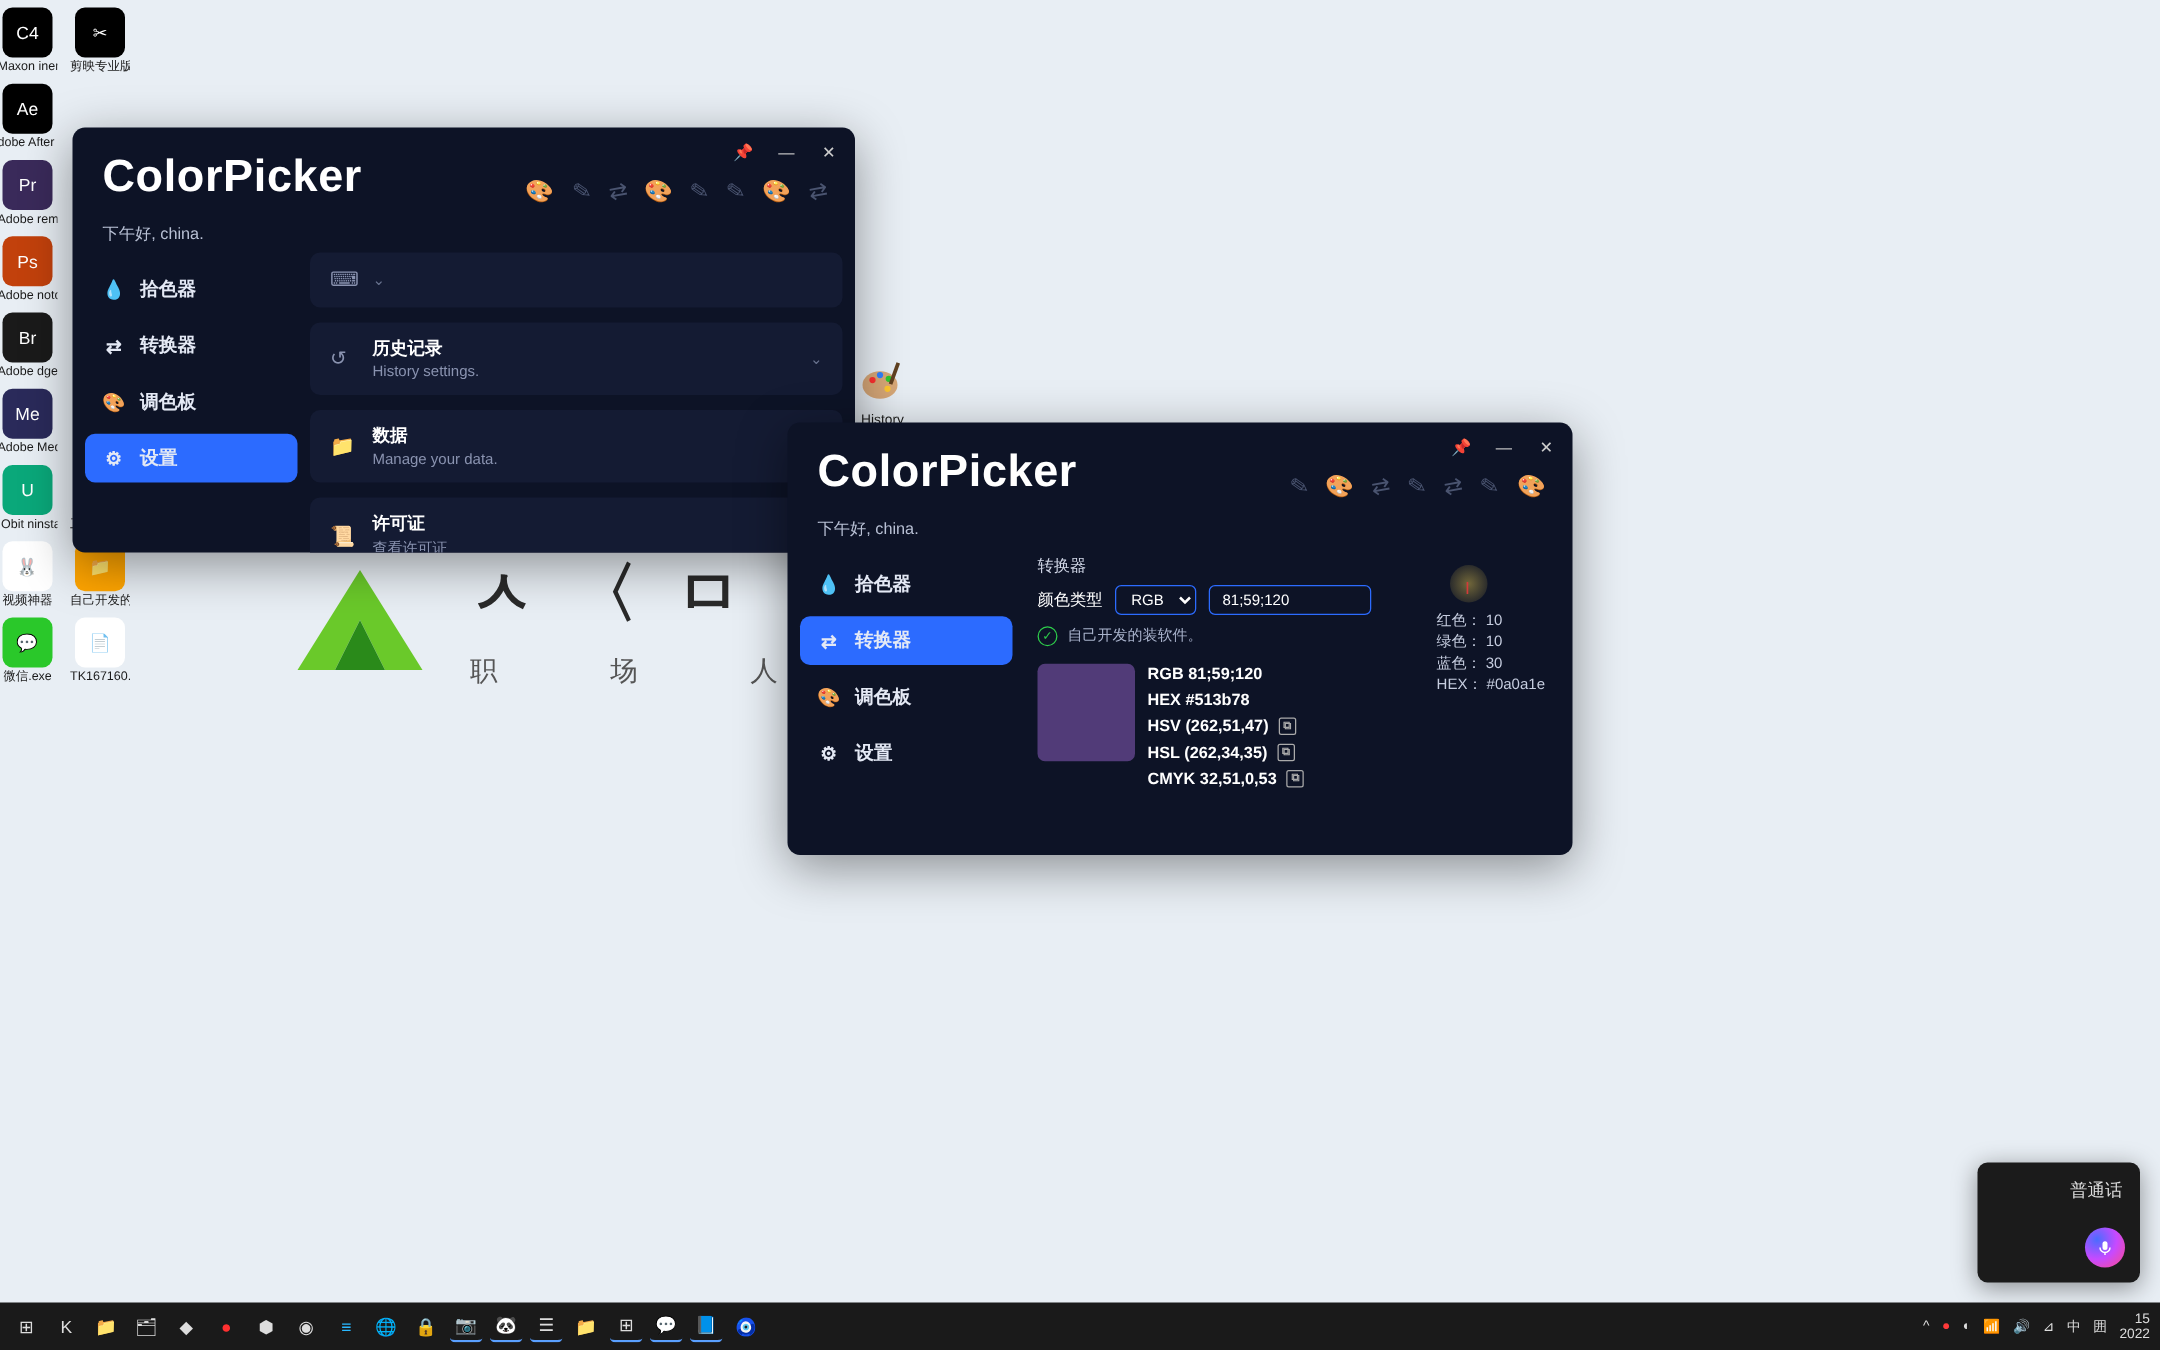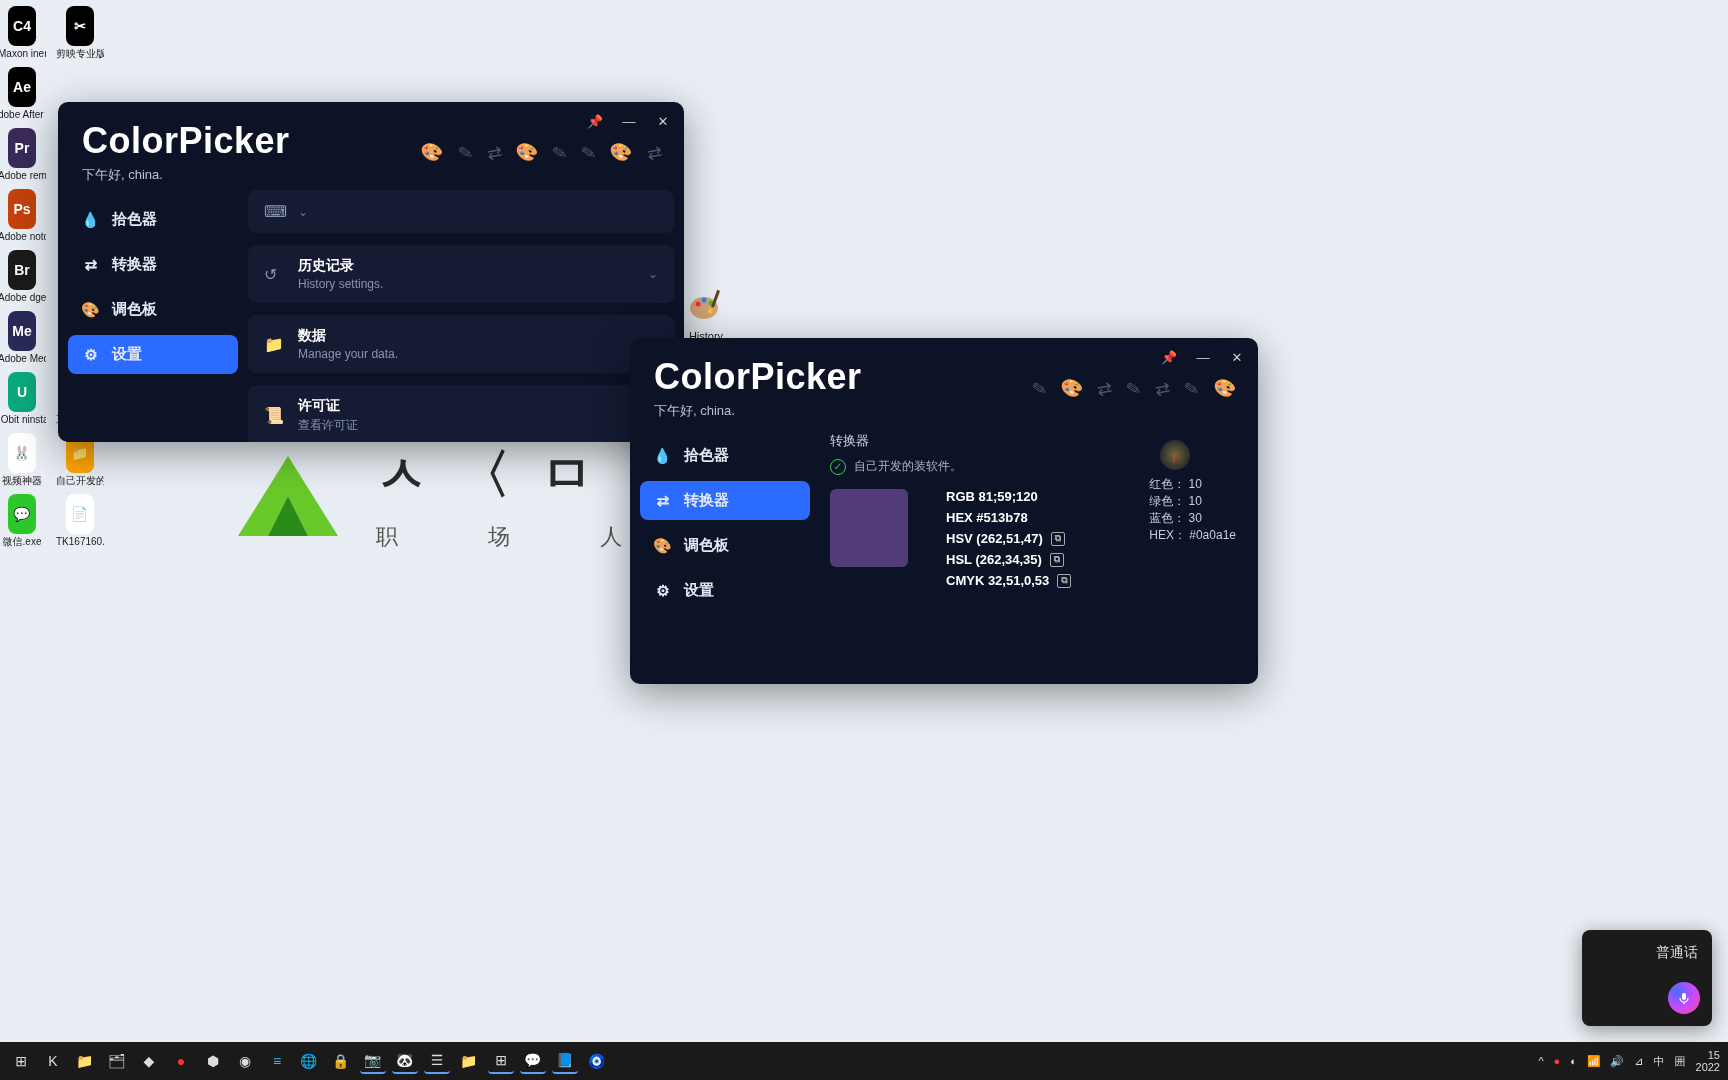--- a/index.html
+++ b/index.html
@@ -2,39 +2,39 @@
 <html><head>
 <meta charset="utf-8">
 <style>
   * { margin: 0; padding: 0; box-sizing: border-box; font-family: 'Segoe UI', Arial, sans-serif; }
   body { width: 1728px; height: 1080px; background: #e8eef4; position: relative; overflow: hidden; }
 
   
   .desktop-icons { position: absolute; top: 6px; left: 0; display: flex; flex-direction: column; gap: 8px; }
   .desktop-row { display: flex; gap: 14px; }
   .desktop-icon { width: 44px; display: flex; flex-direction: column; align-items: center; cursor: pointer; }
-  .desktop-icon .ico { width: 28px; height: 40px; border-radius: 8px; display: flex; align-items: center; justify-content: center; font-weight: bold; font-size: 14px; color: #fff; }
+  .desktop-icon .ico { width: 40px; height: 40px; border-radius: 8px; display: flex; align-items: center; justify-content: center; font-weight: normal; font-size: 14px; color: #fff; }
   .desktop-icon .lbl { font-size: 10px; color: #1a1a1a; text-align: center; margin-top: 2px; line-height: 11px; max-width: 48px; overflow: hidden; white-space: nowrap; }
 
   
   .wallpaper-logo { position: absolute; left: 228px; top: 440px; display: flex; align-items: center; gap: 28px; }
   .wallpaper-logo .logo-shape { width: 120px; height: 100px; position: relative; }
   .wallpaper-logo .logo-shape svg { width: 100%; height: 100%; }
   .wallpaper-logo .logo-text { display: flex; flex-direction: column; gap: 12px; }
   .wallpaper-logo .big { font-size: 52px; font-weight: 700; color: #2a2a2a; letter-spacing: 8px; }
   .wallpaper-logo .small { font-size: 22px; color: #555; letter-spacing: 42px; }
 
   
   .window { position: absolute; background: #0d1326; border-radius: 10px; color: #fff; box-shadow: 0 10px 40px rgba(0,0,0,0.4); overflow: hidden; }
   .titlebar-btns { position: absolute; top: 8px; right: 10px; display: flex; gap: 12px; }
   .tb-btn { width: 22px; height: 22px; display: flex; align-items: center; justify-content: center; cursor: pointer; color: #ccc; font-size: 13px; border-radius: 4px; }
 
   .app-header { padding: 18px 24px 6px 24px; position: relative; }
   .app-title { font-size: 36px; font-weight: 800; letter-spacing: 0.5px; }
-  .app-sub { font-size: 13px; color: #b8c0d4; margin-top: 4px; }
+  .app-sub { font-size: 13px; color: #b8c0d4; margin-top: 16px; }
   .header-icons { position: absolute; right: 22px; top: 40px; display: flex; gap: 14px; color: #4a5470; font-size: 18px; }
   .header-icons span { transform: rotate(-10deg); }
 
   .window-body { display: flex; padding: 0 10px 18px 10px; gap: 10px; }
   .sidebar { width: 170px; display: flex; flex-direction: column; gap: 6px; padding-top: 10px; }
   .side-item { display: flex; align-items: center; gap: 12px; padding: 10px 14px; border-radius: 8px; font-size: 15px; font-weight: 600; cursor: pointer; color: #e4e9f5; }
   .side-item.active { background: #2c6bff; }
   .side-item .icn { width: 18px; display: inline-flex; justify-content: center; }
 
   .content { flex: 1; display: flex; flex-direction: column; gap: 12px; padding-top: 0; }
@@ -47,21 +47,21 @@
 
   
   .converter-panel { flex: 1; padding: 6px 10px 10px 10px; position: relative; }
   .conv-label { font-size: 13px; color: #d0d6e6; margin-bottom: 6px; }
   .conv-row { display: flex; align-items: center; gap: 10px; }
   .conv-select { background: transparent; border: 1px solid #2c6bff; border-radius: 5px; color: #fff; padding: 3px 8px; font-size: 12px; cursor: pointer; }
   .conv-input { background: transparent; border: 1px solid #2c6bff; border-radius: 5px; color: #fff; padding: 4px 10px; font-size: 12px; width: 130px; }
   .valid-row { display: flex; align-items: center; gap: 8px; margin-top: 8px; font-size: 12px; color: #a8b2cb; }
   .valid-ico { width: 16px; height: 16px; border: 1.5px solid #2ece4b; border-radius: 50%; display: flex; align-items: center; justify-content: center; color: #2ece4b; font-size: 10px; }
 
-  .result-area { display: flex; gap: 38px; margin-top: 14px; align-items: flex-start; }
+  .result-area { display: flex; gap: 10px; margin-top: 14px; align-items: flex-start; }
   .color-swatch { width: 78px; height: 78px; border-radius: 6px; }
   .result-lines { display: flex; flex-direction: column; gap: 6px; font-size: 13px; font-weight: 700; }
   .result-lines .ln { display: flex; align-items: center; gap: 8px; }
   .copy-ic { width: 14px; height: 14px; border: 1px solid #aaa; border-radius: 2px; font-size: 9px; display: inline-flex; align-items: center; justify-content: center; color: #aaa; cursor: pointer; }
 
   .info-box { position: absolute; right: 12px; top: 50px; font-size: 12px; color: #c6cddf; line-height: 17px; }
 
   .cursor-highlight { position: absolute; width: 30px; height: 30px; border-radius: 50%; background: radial-gradient(circle, #c9b04b88, #c9b04b00); pointer-events: none; }
 
   
@@ -290,20 +290,27 @@
           <span class="icn">🎨</span>
           <span>调色板</span>
         </div>
         <div class="side-item">
           <span class="icn">⚙</span>
           <span>设置</span>
         </div>
       </div>
     <div class="converter-panel">
       <div class="conv-label">转换器</div>
+      <div class="conv-row">
+        <span style="font-size:13px;">颜色类型</span>
+        <select class="conv-select">
+          <option>RGB</option>
+        </select>
+        <input class="conv-input" value="81;59;120" style="">
+      </div>
       <div class="valid-row">
         <span class="valid-ico">✓</span>
         <span>自己开发的装软件。</span>
       </div>
       <div class="result-area">
         <div class="color-swatch" id="swatch" style="background: rgb(81, 59, 120);"></div>
         <div class="result-lines">
           <div class="ln">
               <span>RGB 81;59;120</span>
             </div>

